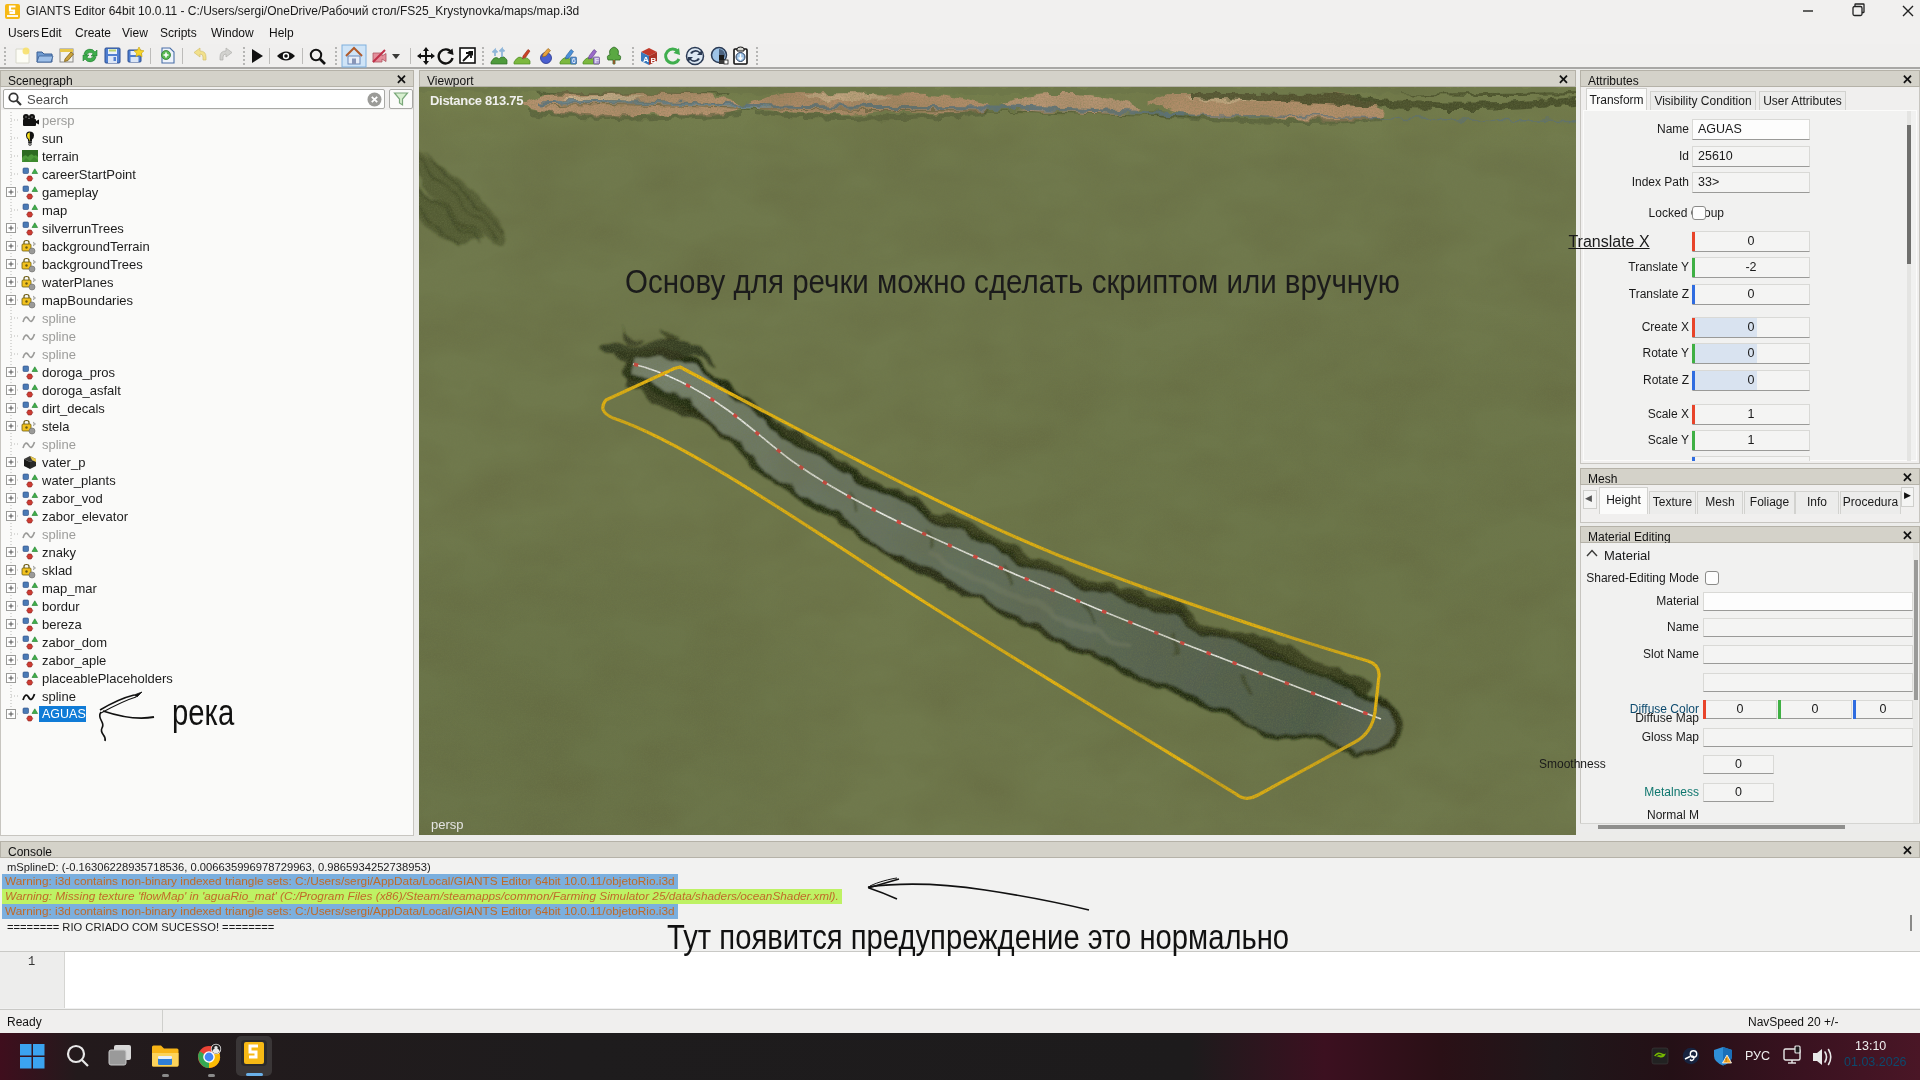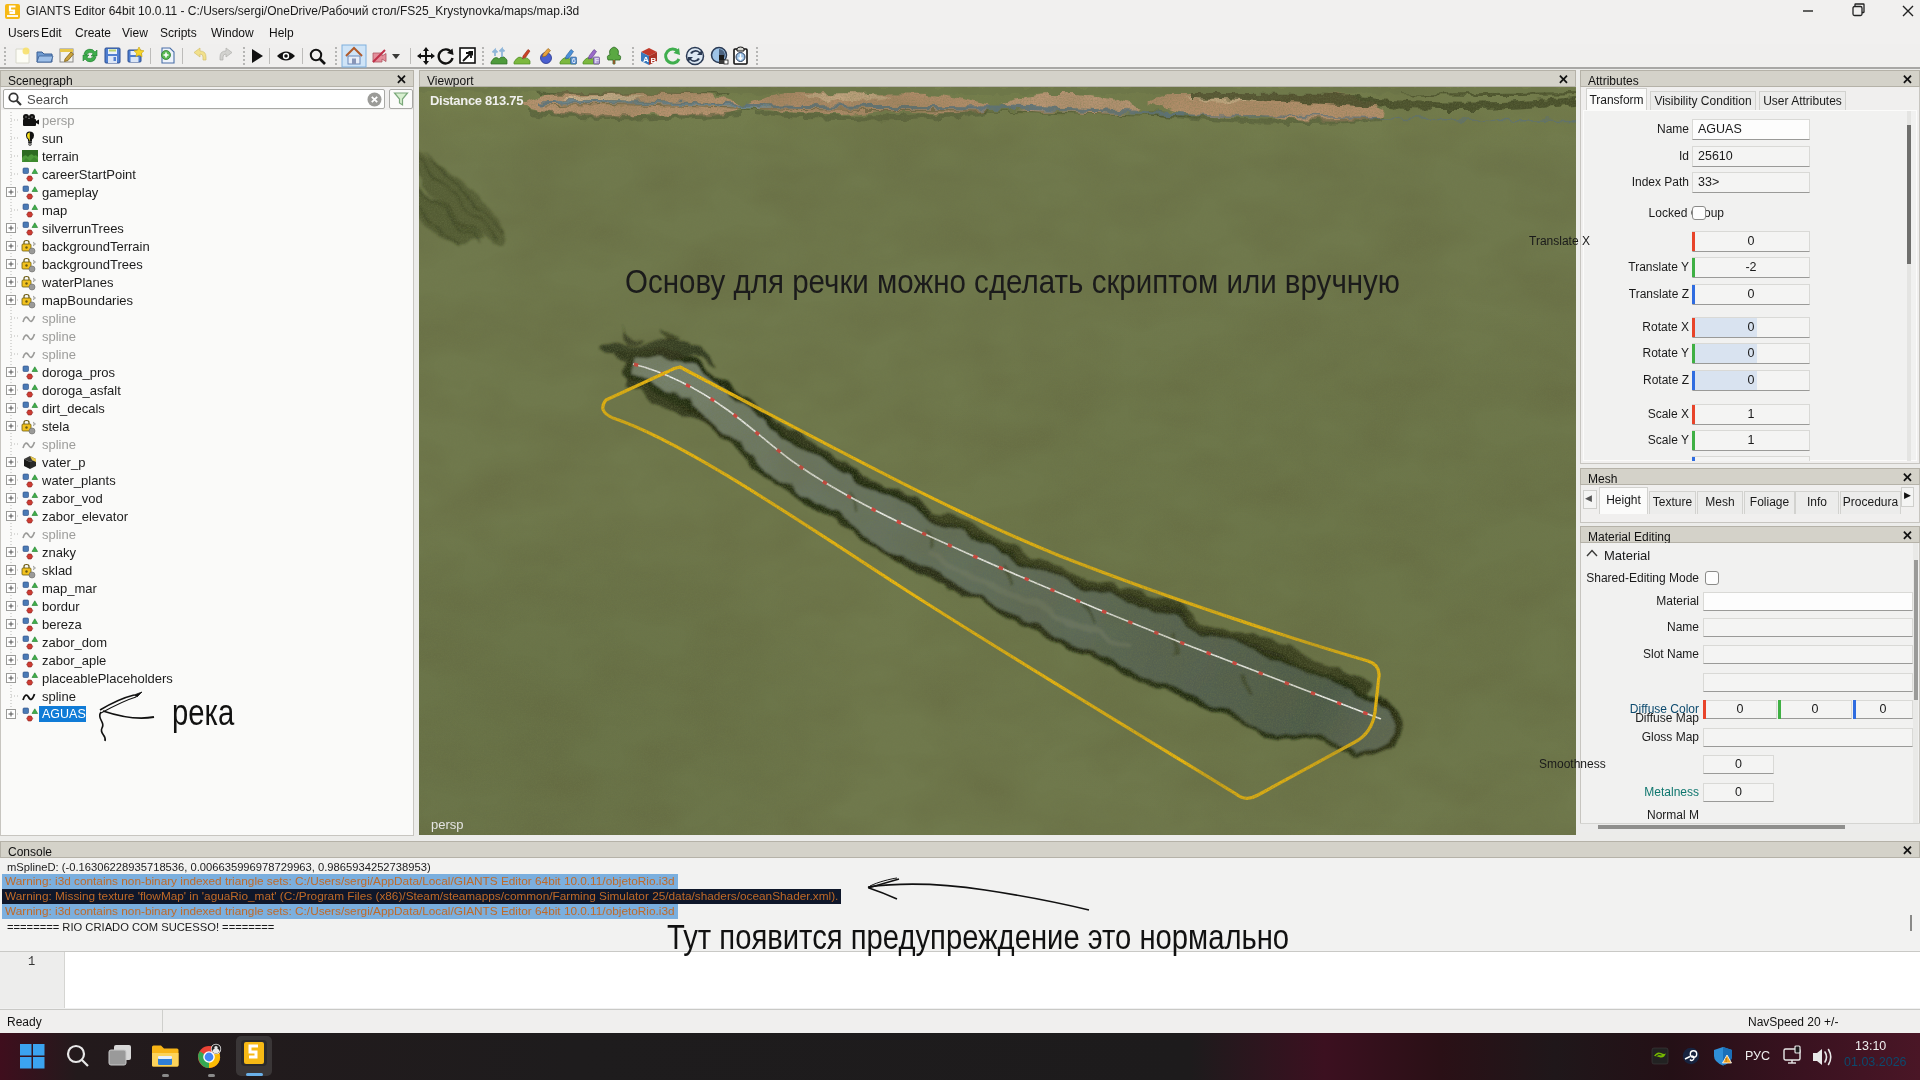--- a/index.html
+++ b/index.html
@@ -681,33 +681,33 @@
 <div class="fld white" style="left:1692px;top:119px;width:118px;height:21px;"></div>
 <div class="abs" style="left:1698px;top:122px;font-size:12.5px;color:#1a1a1a;">AGUAS</div>
 <div class="abs" style="left:1529px;top:146px;width:160px;height:21px;font-size:12px;color:#1a1a1a;text-align:right;line-height:21px;">Id</div>
 <div class="fld" style="left:1692px;top:146px;width:118px;height:21px;"></div>
 <div class="abs" style="left:1698px;top:149px;font-size:12.5px;color:#1a1a1a;">25610</div>
 <div class="abs" style="left:1529px;top:172px;width:160px;height:21px;font-size:12px;color:#1a1a1a;text-align:right;line-height:21px;">Index Path</div>
 <div class="fld" style="left:1692px;top:172px;width:118px;height:21px;"></div>
 <div class="abs" style="left:1698px;top:175px;font-size:12.5px;color:#1a1a1a;">33&gt;</div>
 <div class="abs" style="left:1564px;top:205px;width:160px;height:16px;font-size:12px;color:#1a1a1a;text-align:right;line-height:16px;">Locked Group</div>
 <div class="abs" style="left:1692px;top:206px;width:14px;height:14px;background:#fdfdfd;border:1px solid #8a8a88;border-radius:3px;"></div>
-<div class="abs" style="left:1529px;top:231px;width:160px;height:21px;font-size:12px;color:#1a1a1a;text-align:left;line-height:21px;">Translate X</div>
+<div class="abs" style="left:1529px;top:231px;width:160px;height:21px;font-size:16px;color:#1a1a1a;text-align:center;line-height:21px;text-decoration:underline;">Translate X</div>
 <div class="fld" style="left:1692px;top:231px;width:118px;height:21px;"></div>
 <div class="abs" style="left:1692px;top:232px;width:3px;height:19px;background:#e8442a;"></div>
 <div class="abs" style="left:1692px;top:231px;width:118px;height:21px;font-size:12.5px;color:#1a1a1a;text-align:center;line-height:21px;">0</div>
 <div class="abs" style="left:1529px;top:257px;width:160px;height:21px;font-size:12px;color:#1a1a1a;text-align:right;line-height:21px;">Translate Y</div>
 <div class="fld" style="left:1692px;top:257px;width:118px;height:21px;"></div>
 <div class="abs" style="left:1692px;top:258px;width:3px;height:19px;background:#3fb044;"></div>
 <div class="abs" style="left:1692px;top:257px;width:118px;height:21px;font-size:12.5px;color:#1a1a1a;text-align:center;line-height:21px;">-2</div>
 <div class="abs" style="left:1529px;top:284px;width:160px;height:21px;font-size:12px;color:#1a1a1a;text-align:right;line-height:21px;">Translate Z</div>
 <div class="fld" style="left:1692px;top:284px;width:118px;height:21px;"></div>
 <div class="abs" style="left:1692px;top:285px;width:3px;height:19px;background:#2f6ce0;"></div>
 <div class="abs" style="left:1692px;top:284px;width:118px;height:21px;font-size:12.5px;color:#1a1a1a;text-align:center;line-height:21px;">0</div>
-<div class="abs" style="left:1529px;top:317px;width:160px;height:21px;font-size:12px;color:#1a1a1a;text-align:right;line-height:21px;">Rotate X</div>
+<div class="abs" style="left:1529px;top:317px;width:160px;height:21px;font-size:12px;color:#1a1a1a;text-align:right;line-height:21px;">Create X</div>
 <div class="fld" style="left:1692px;top:317px;width:118px;height:21px;"></div>
 <div class="abs" style="left:1693px;top:318px;width:64px;height:19px;background:#d9e3f0;"></div>
 <div class="abs" style="left:1692px;top:318px;width:3px;height:19px;background:#e8442a;"></div>
 <div class="abs" style="left:1692px;top:317px;width:118px;height:21px;font-size:12.5px;color:#1a1a1a;text-align:center;line-height:21px;">0</div>
 <div class="abs" style="left:1529px;top:343px;width:160px;height:21px;font-size:12px;color:#1a1a1a;text-align:right;line-height:21px;">Rotate Y</div>
 <div class="fld" style="left:1692px;top:343px;width:118px;height:21px;"></div>
 <div class="abs" style="left:1693px;top:344px;width:64px;height:19px;background:#d9e3f0;"></div>
 <div class="abs" style="left:1692px;top:344px;width:3px;height:19px;background:#3fb044;"></div>
 <div class="abs" style="left:1692px;top:343px;width:118px;height:21px;font-size:12.5px;color:#1a1a1a;text-align:center;line-height:21px;">0</div>
 <div class="abs" style="left:1529px;top:370px;width:160px;height:21px;font-size:12px;color:#1a1a1a;text-align:right;line-height:21px;">Rotate Z</div>
@@ -788,21 +788,21 @@
     <span class="t">Console</span>
     <span class="x">✕</span>
   </div>
 <div class="abs" style="left:0;top:858px;width:1920px;height:93px;background:#f2f2f1;"></div>
 <div class="abs" style="left:0;top:951px;width:1920px;height:57px;background:#fff;border-top:1px solid #c9c9c6;"></div>
 <div class="abs" style="left:0;top:952px;width:65px;height:56px;background:#ededec;border-right:1px solid #d5d5d2;"></div>
 <div class="abs" style="left:28px;top:955px;font-size:12px;color:#333;font-family:'Liberation Mono',monospace;">1</div>
 <div id="consolelines">
 <div class="abs" style="left:7px;top:861px;font-size:11.2px;color:#1a1a1a;">mSplineD: (-0.16306228935718536, 0.006635996978729963, 0.9865934252738953)</div>
 <div class="abs" style="left:2px;top:874px;height:15px;background:#7bafde;font-size:11.8px;color:#c06a28;line-height:15px;padding:0 3px;">Warning: i3d contains non-binary indexed triangle sets: C:/Users/sergi/AppData/Local/GIANTS Editor 64bit 10.0.11/objetoRio.i3d</div>
-<div class="abs" style="left:2px;top:889px;height:15px;background:#0f172a;font-size:11.8px;color:#c06a28;line-height:15px;padding:0 3px;">Warning: Missing texture 'flowMap' in 'aguaRio_mat' (C:/Program Files (x86)/Steam/steamapps/common/Farming Simulator 25/data/shaders/oceanShader.xml).</div>
+<div class="abs" style="left:2px;top:889px;height:15px;background:#bef264;font-size:11.8px;color:#c06a28;line-height:15px;padding:0 3px;font-style:italic;">Warning: Missing texture 'flowMap' in 'aguaRio_mat' (C:/Program Files (x86)/Steam/steamapps/common/Farming Simulator 25/data/shaders/oceanShader.xml).</div>
 <div class="abs" style="left:2px;top:904px;height:15px;background:#7bafde;font-size:11.8px;color:#c06a28;line-height:15px;padding:0 3px;">Warning: i3d contains non-binary indexed triangle sets: C:/Users/sergi/AppData/Local/GIANTS Editor 64bit 10.0.11/objetoRio.i3d</div>
 <div class="abs" style="left:7px;top:921px;font-size:11.2px;color:#1a1a1a;">======== RIO CRIADO COM SUCESSO! ========</div>
 </div>
 
 <div class="abs" style="left:1910px;top:915px;width:2px;height:16px;background:#8a8a88;"></div>
 
 <div class="abs" style="left:0;top:1009px;width:1920px;height:24px;background:#f0efee;border-top:1px solid #c9c9c6;"></div>
 <div class="abs" style="left:7px;top:1015px;font-size:12px;color:#111;">Ready</div>
 <div class="abs" style="left:162px;top:1010px;width:1px;height:22px;background:#cfcfcc;"></div>
 <div class="abs" style="left:1748px;top:1015px;font-size:12px;color:#111;">NavSpeed 20 +/-</div>

